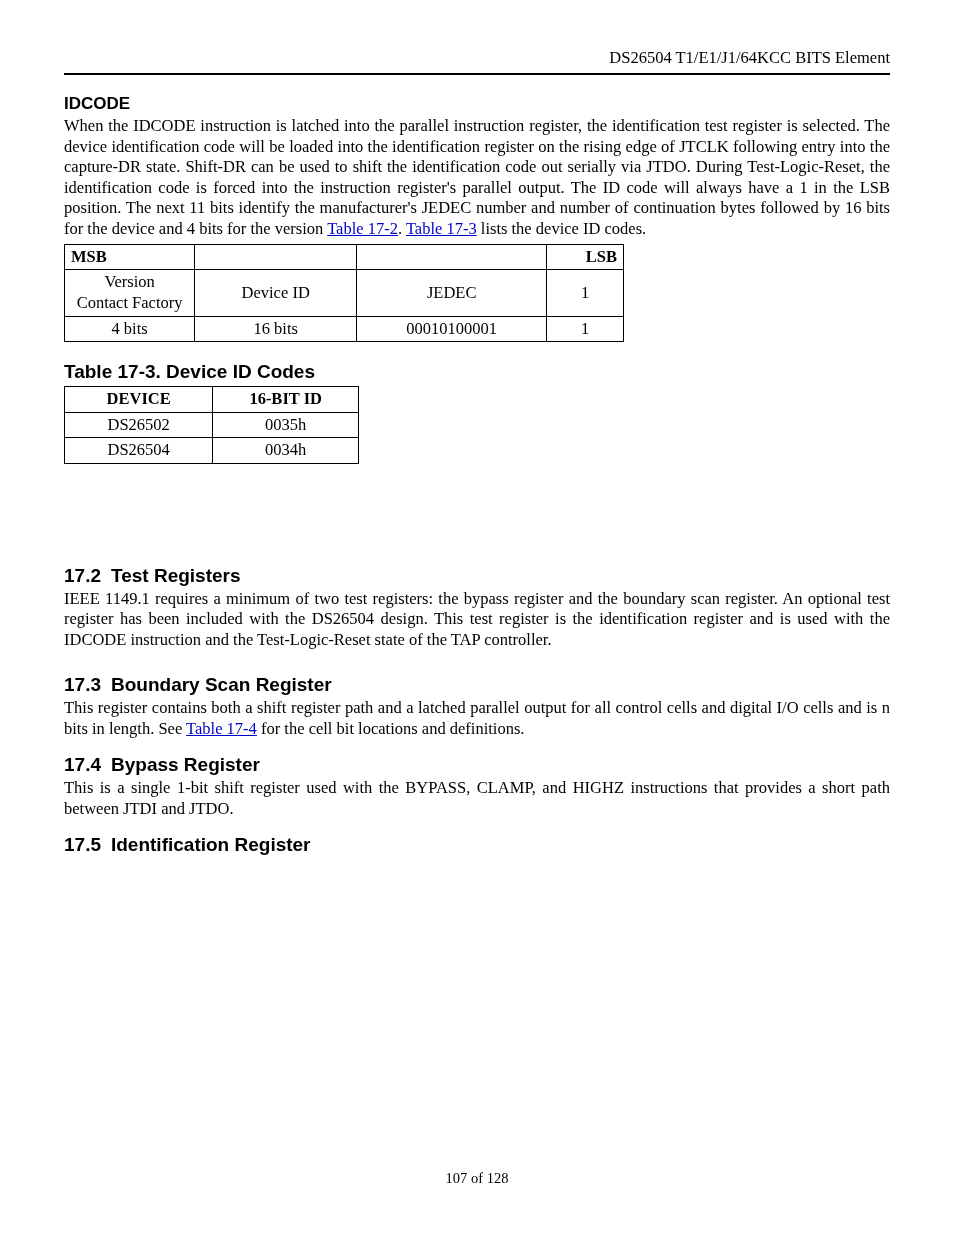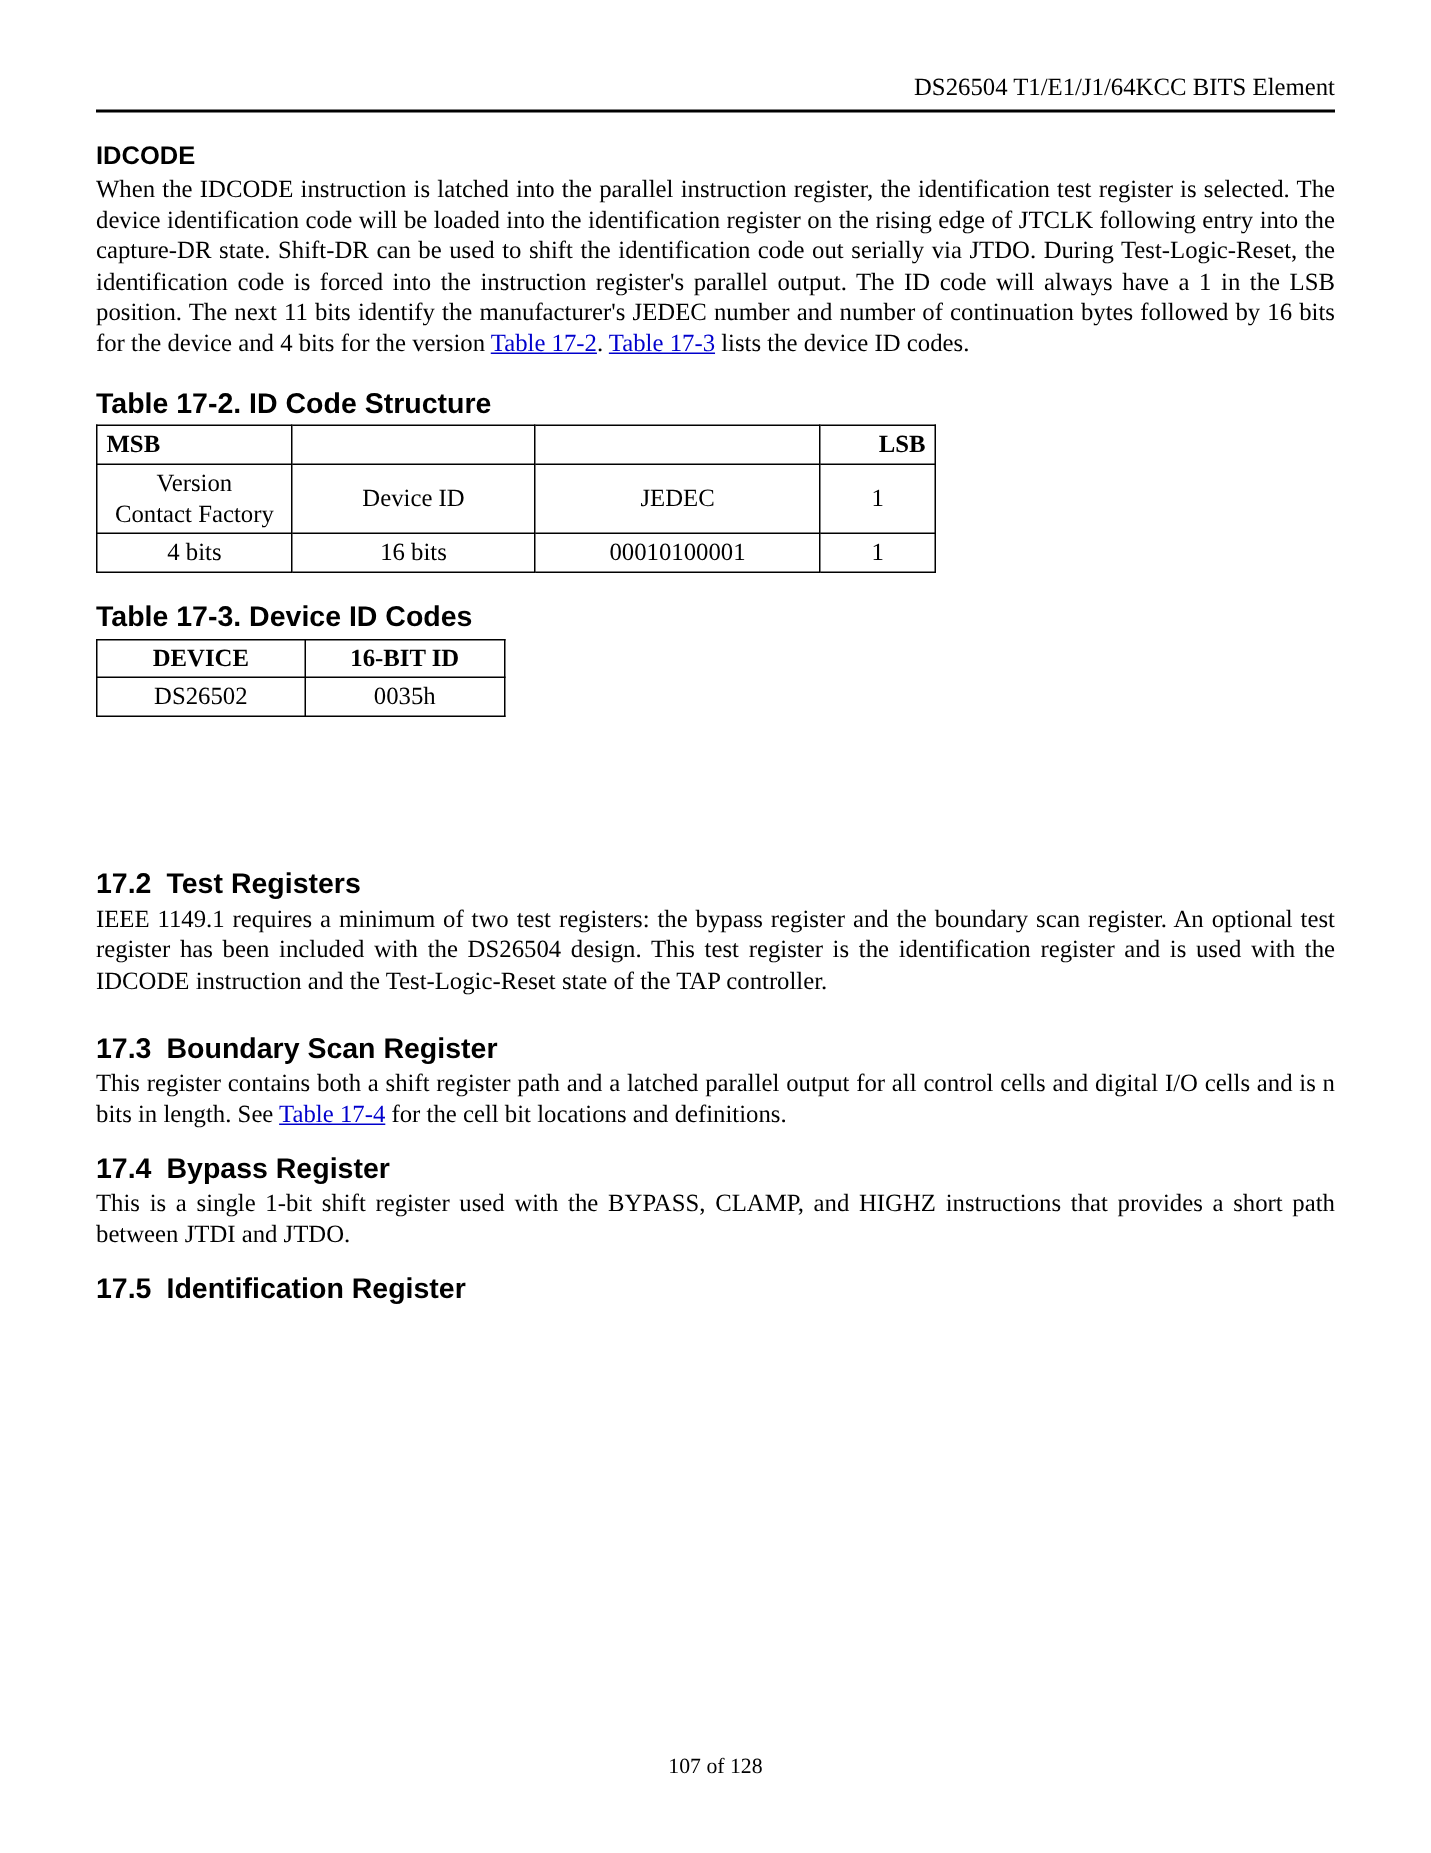--- a/index.html
+++ b/index.html
@@ -64,21 +64,21 @@
     width: 560px;
   }
   .tbl-172 td:nth-child(1) { width: 150px; }
   .tbl-172 td:nth-child(2) { width: 200px; }
   .tbl-172 td:nth-child(3) { width: 220px; }
   .tbl-172 td:nth-child(4) { width: 80px; }
   .msb-cell { text-align: left; font-weight: bold; padding-left: 6px; }
   .lsb-cell { text-align: right; font-weight: bold; padding-right: 6px; }
 
   .tbl-173 {
-    width: 273px;
+    width: 295px;
     margin-top: 2px;
   }
   .tbl-173 .hdr { font-weight: bold; }
   .tbl-173 td:nth-child(1) { width: 145px; }
   .tbl-173 td:nth-child(2) { width: 145px; }
 
   .section-heading {
     font-family: Arial, Helvetica, sans-serif;
     font-weight: bold;
     font-size: 19px;
@@ -103,21 +103,20 @@
 <div class="page">
 
   <div class="running-head">DS26504 T1/E1/J1/64KCC BITS Element</div>
   <div class="rule"></div>
 
   <div class="h3-arial">IDCODE</div>
   <p class="body-text">
     <span>When the IDCODE instruction is latched into the parallel instruction register, the identification test register is selected. The device identification code will be loaded into the identification register on the rising edge of JTCLK following entry into the capture-DR state. Shift-DR can be used to shift the identification code out serially via JTDO. During Test-Logic-Reset, the identification code is forced into the instruction register's parallel output. The ID code will always have a 1 in the LSB position. The next 11 bits identify the manufacturer's JEDEC number and number of continuation bytes followed by 16 bits for the device and 4 bits for the version </span><a href="#" class="inlink">Table 17-2</a><span>. </span><a href="#" class="inlink">Table 17-3</a><span> lists the device ID codes.</span>
   </p>
 
-  <div class="table-title">Table 17-2. ID Code Structure</div>
   <table class="tbl-172">
     <tbody>
         <tr>
       <td class="msb-cell">MSB</td>
       <td></td>
       <td></td>
       <td class="lsb-cell">LSB</td>
     </tr>
     <tr>
       <td>
@@ -141,20 +140,24 @@
   <table class="tbl-173">
     <tbody>
         <tr>
       <td class="hdr">DEVICE</td>
       <td class="hdr">16-BIT ID</td>
     </tr>
     <tr>
       <td>DS26502</td>
       <td>0035h</td>
     </tr>
+    <tr>
+      <td>DS26504</td>
+      <td>0034h</td>
+    </tr>
   </tbody>
     </table>
 
   <div class="spacer-big"></div>
 
   <div class="section-heading">
     <span class="sec-num">17.2</span><span>Test Registers</span>
   </div>
   <p class="body-text">IEEE 1149.1 requires a minimum of two test registers: the bypass register and the boundary scan register. An optional test register has been included with the DS26504 design. This test register is the identification register and is used with the IDCODE instruction and the Test-Logic-Reset state of the TAP controller.</p>
 

